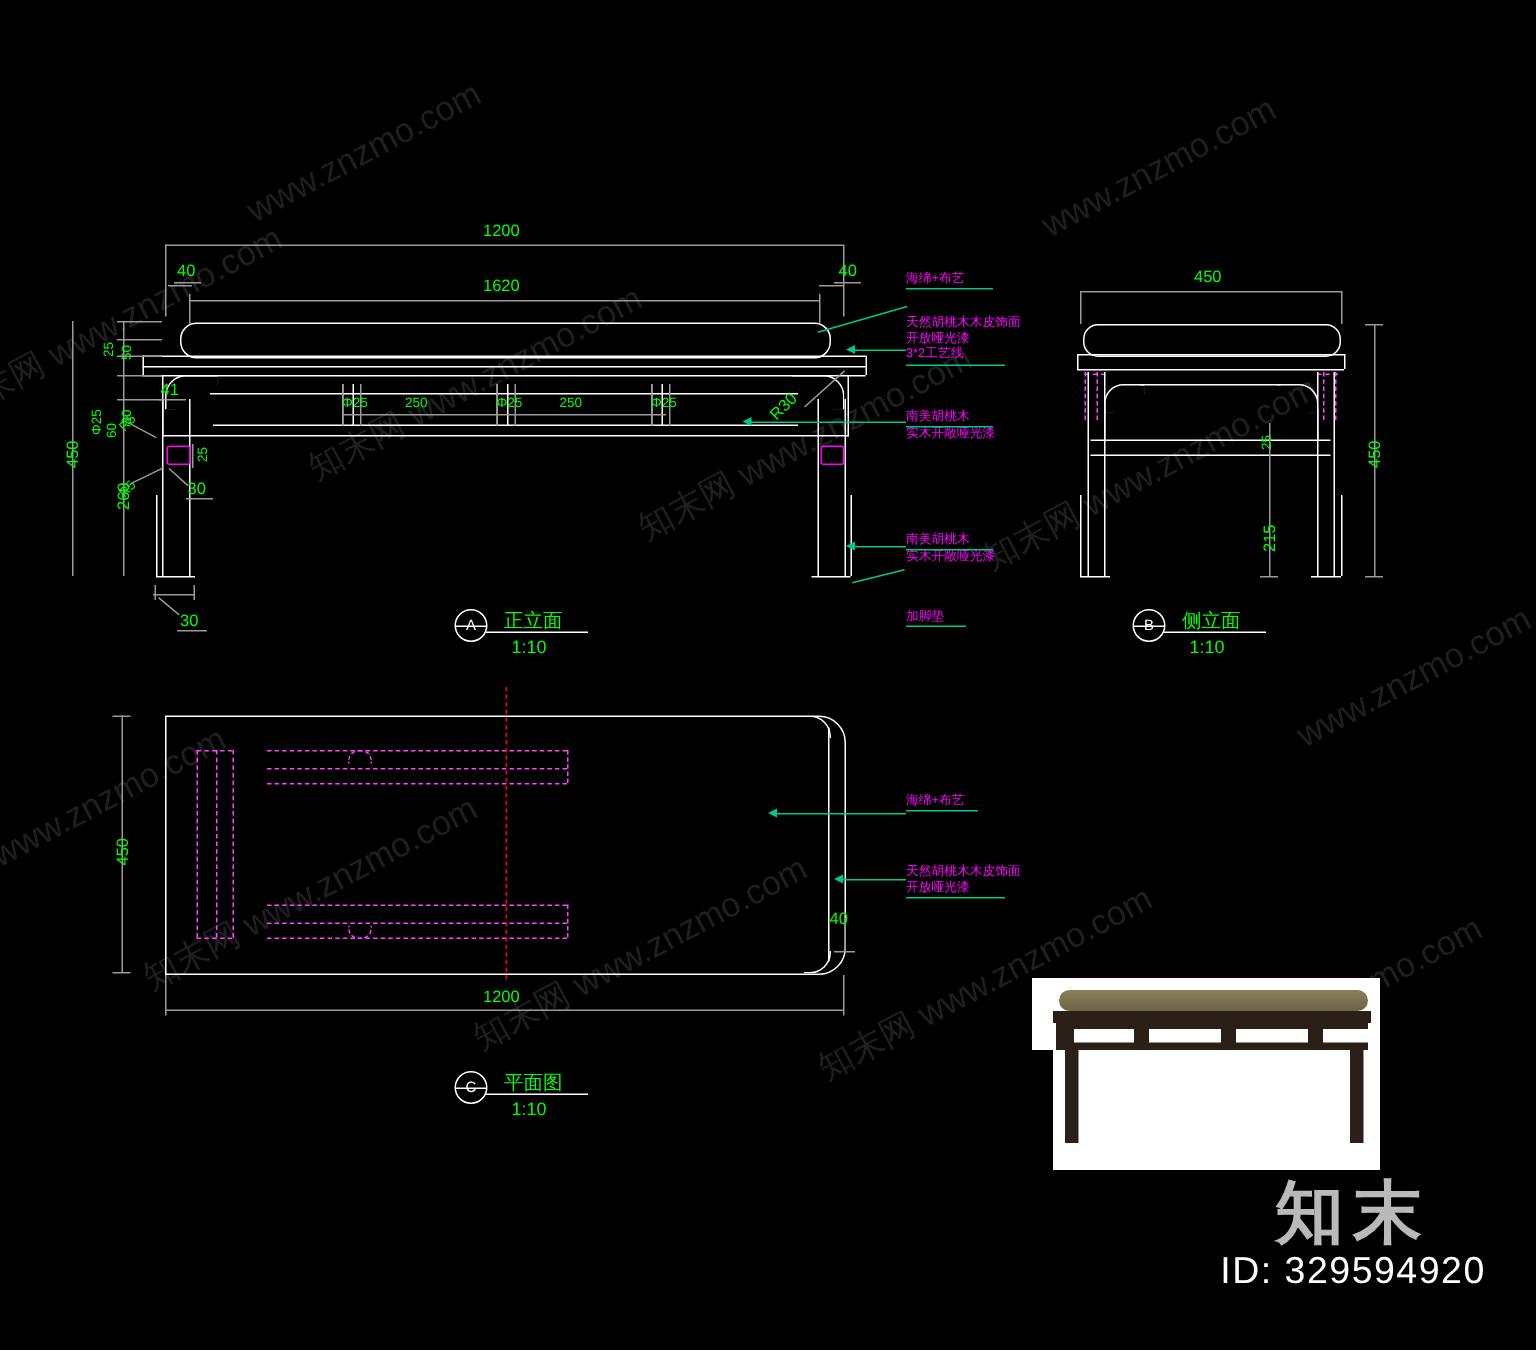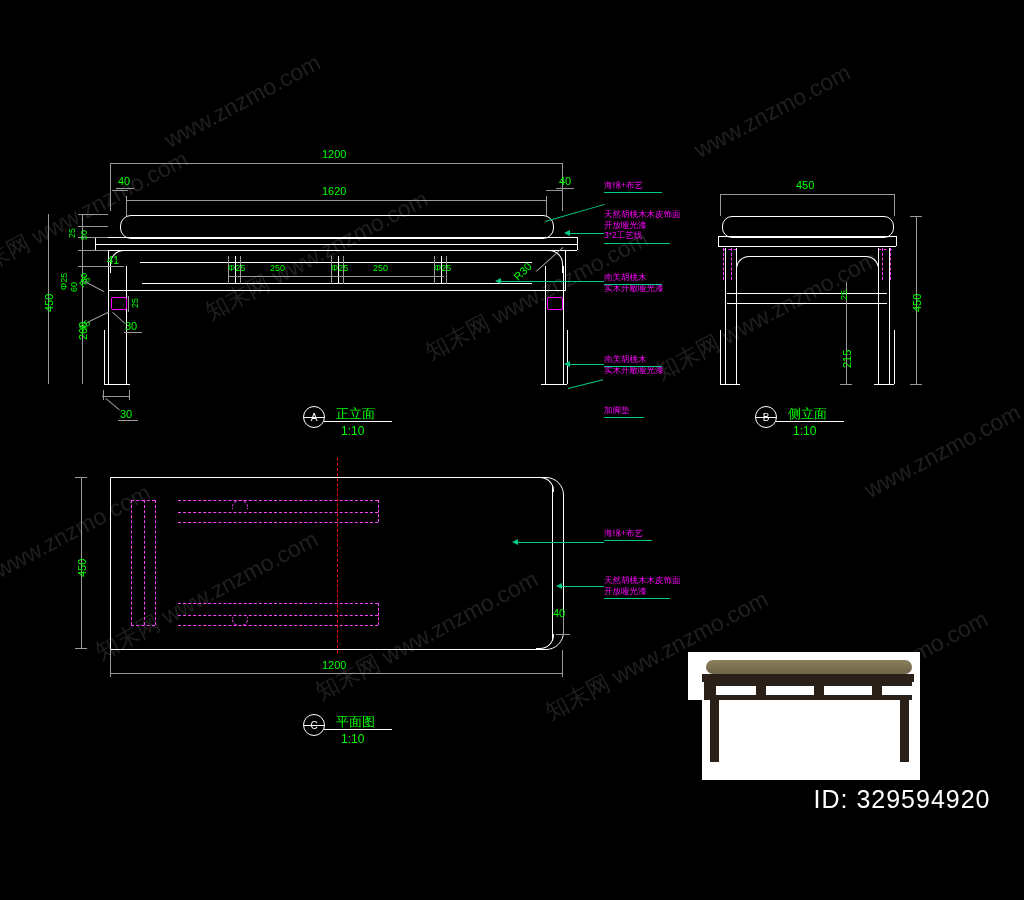--- a/index.html
+++ b/index.html
@@ -397,16 +397,17 @@
     <div style="position:absolute; left:28px; top:34px; width:40px; height:9px; background:#ffffff;"></div>
     <div style="position:absolute; left:78px; top:34px; width:48px; height:9px; background:#ffffff;"></div>
     <div style="position:absolute; left:136px; top:34px; width:48px; height:9px; background:#ffffff;"></div>
     <div style="position:absolute; left:194px; top:34px; width:32px; height:9px; background:#ffffff;"></div>
     <div style="position:absolute; left:22px; top:48px; width:9px; height:62px; background:#2b2018;"></div>
     <div style="position:absolute; left:212px; top:48px; width:9px; height:62px; background:#2b2018;"></div>
     <div style="position:absolute; left:0; top:48px; width:14px; height:80px; background:#000;"></div>
   </div>
 
   <div class="brandwrap" style="left:780px; top:784px; width:244px;">
+    <div class="brandlogo">知末</div>
     <div class="brandid">ID: 329594920</div>
   </div>
 
 </div>
 
 </body></html>

